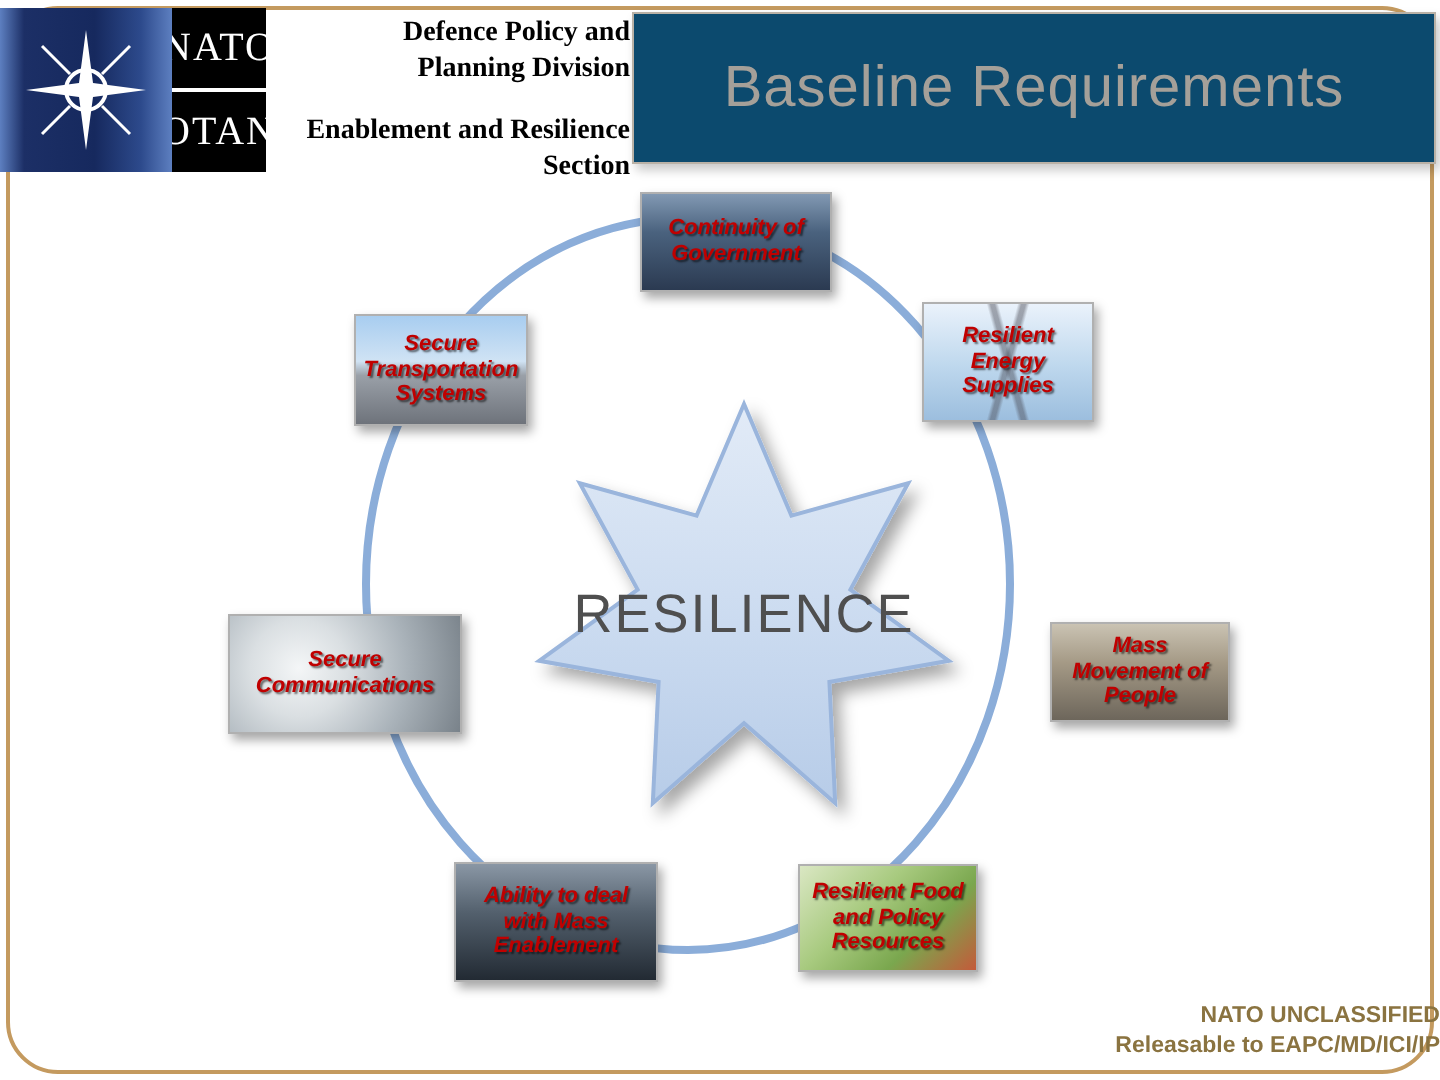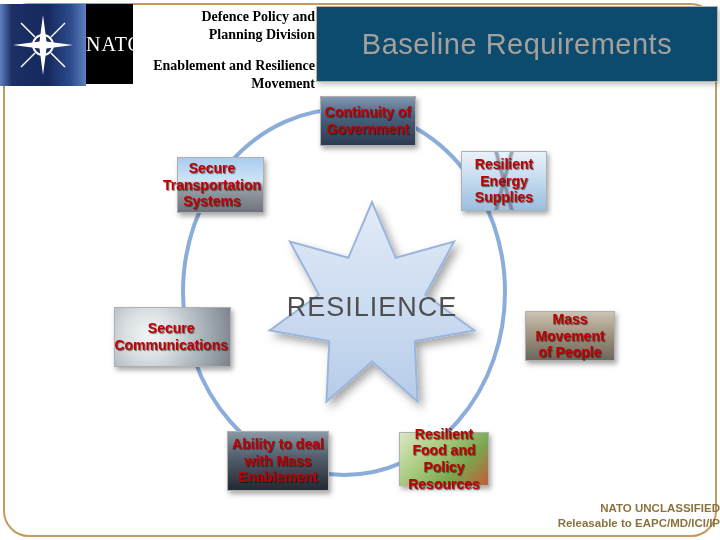--- a/index.html
+++ b/index.html
@@ -11,21 +11,21 @@
     position:absolute;left:3px;top:3px;right:3px;bottom:3px;
     border:2.5px solid #c49a5f;border-radius:26px;pointer-events:none;
   }
   
   .logo{position:absolute;left:0;top:4px;width:151px;height:82px;display:flex;}
   .logo-flag{
     width:86px;height:100%;position:relative;
     background:linear-gradient(90deg,#5d7fc0 0%,#1c2f66 14%,#16295e 55%,#2d4a8c 82%,#5d7fc0 100%);
   }
   .logo-flag svg{position:absolute;left:50%;top:50%;transform:translate(-50%,-50%);}
-  .logo-words{width:47px;height:100%;display:flex;flex-direction:row;background:#000;}
+  .logo-words{width:47px;height:100%;display:flex;flex-direction:column;background:#000;}
   .logo-word{
     flex:1;display:flex;align-items:center;justify-content:center;
     color:#fff;font-family:"Liberation Serif",serif;font-size:20px;letter-spacing:1px;
   }
   .logo-word.top{border-bottom:2px solid #ffffff;}
   .division-block{
     position:absolute;left:153px;top:8px;width:162px;text-align:right;
     font-family:"Liberation Serif",serif;font-weight:bold;font-size:14px;color:#000;
   }
   .division-block .line1{margin:0 0 14px 0;}
@@ -34,24 +34,24 @@
     position:absolute;left:316px;top:6px;width:400px;height:74px;
     background:#0c4a6e;border:1.5px solid #b9b1a6;
     box-shadow:2px 3px 5px rgba(0,0,0,0.22);
     display:flex;align-items:center;justify-content:center;text-align:right;
   }
   .title-text{font-size:29px;color:#a5a099;letter-spacing:0.5px;}
   
   .diagram-svg{position:absolute;left:0;top:0;}
   .node{
     position:absolute;display:flex;align-items:center;justify-content:flex-end;
-    text-align:center;font-weight:bold;font-size:14px;line-height:1.18;
+    text-align:center;font-weight:bold;font-size:11px;line-height:1.18;
     color:#c00000;text-shadow:1px 1px 1px rgba(0,0,0,0.55);
     border:1px solid #b0b0b0;box-shadow:2px 3px 5px rgba(0,0,0,0.35);
-    padding:2px;box-sizing:border-box;
+    padding:2px;box-sizing:border-box;font-style:italic;
   }
   .node-cog{left:320px;top:96px;width:96px;height:50px;
     background:linear-gradient(180deg,#8299b3 0%,#4a627e 40%,#2b3a51 100%);}
   .node-energy{left:461px;top:151px;width:86px;height:60px;
     background:
       linear-gradient(75deg,transparent 47%,rgba(70,70,80,0.45) 49%,rgba(70,70,80,0.45) 51%,transparent 53%),
       linear-gradient(-75deg,transparent 47%,rgba(70,70,80,0.45) 49%,rgba(70,70,80,0.45) 51%,transparent 53%),
       linear-gradient(180deg,#eaf2fb 0%,#bdd7ed 55%,#9cbede 100%);}
   .node-transport{left:177px;top:157px;width:87px;height:56px;
     background:linear-gradient(180deg,#a8cdf0 0%,#d0e3f4 42%,#9aa0a8 55%,#6e737b 100%);}
@@ -128,21 +128,21 @@
     </svg>
   </div>
   <div class="logo-words">
     <div class="logo-word top">NATO</div>
     <div class="logo-word">OTAN</div>
   </div>
 </div>
 
 <div class="division-block">
   <p class="line1">Defence Policy and Planning Division</p>
-  <p>Enablement and Resilience Movement</p>
+  <p>Enablement and Resilience Section</p>
 </div>
 
 <div class="title-box">
   <span class="title-text">Baseline Requirements</span>
 </div>
 
 <div class="footer">
   <div>NATO UNCLASSIFIED</div>
   <div>Releasable to EAPC/MD/ICI/IP</div>
 </div>

